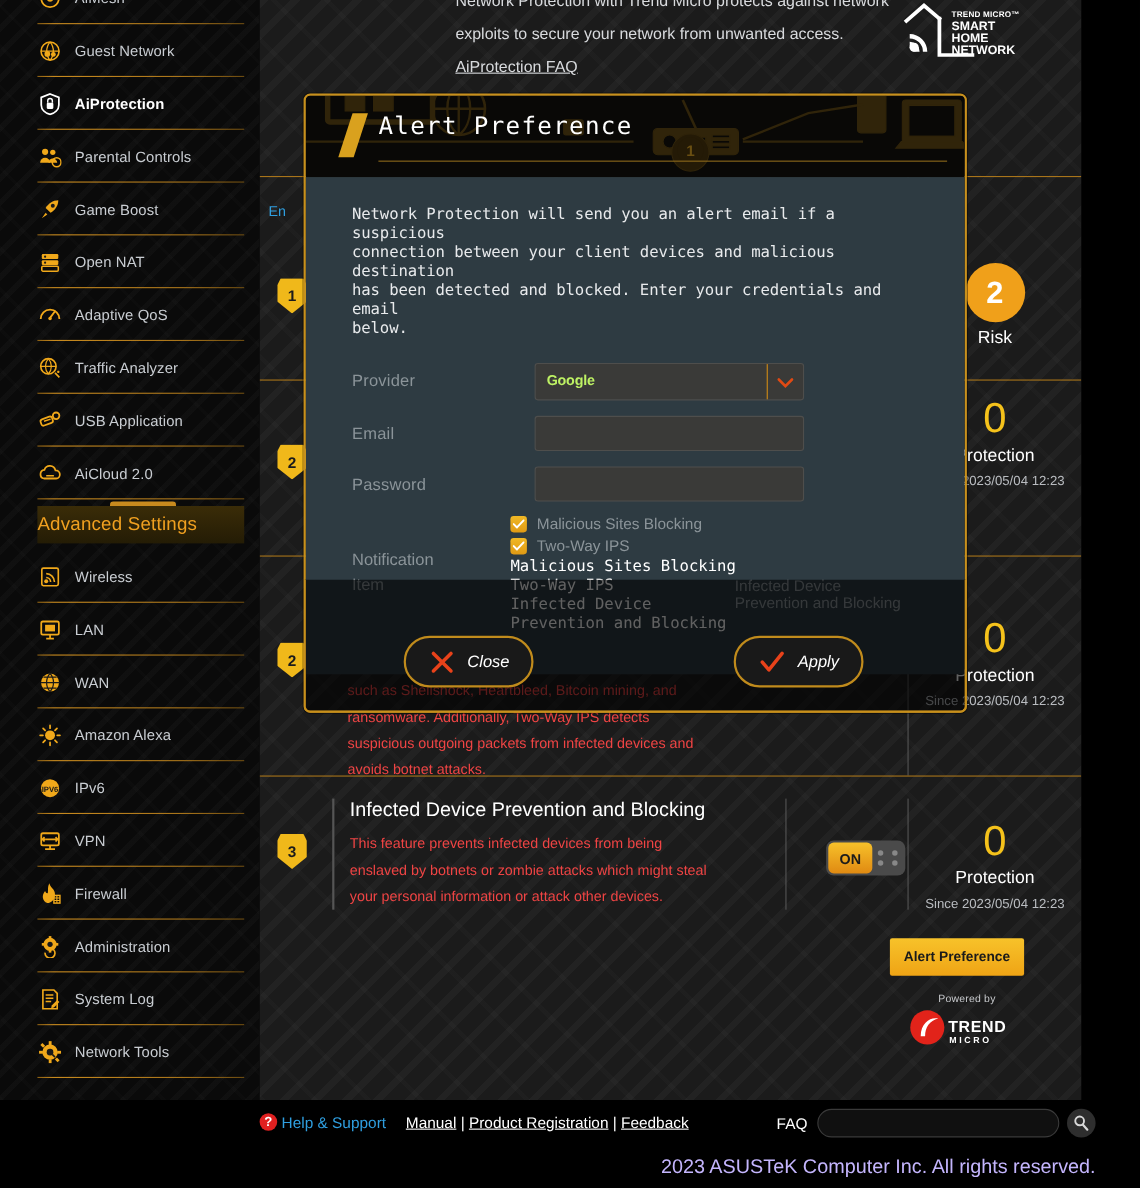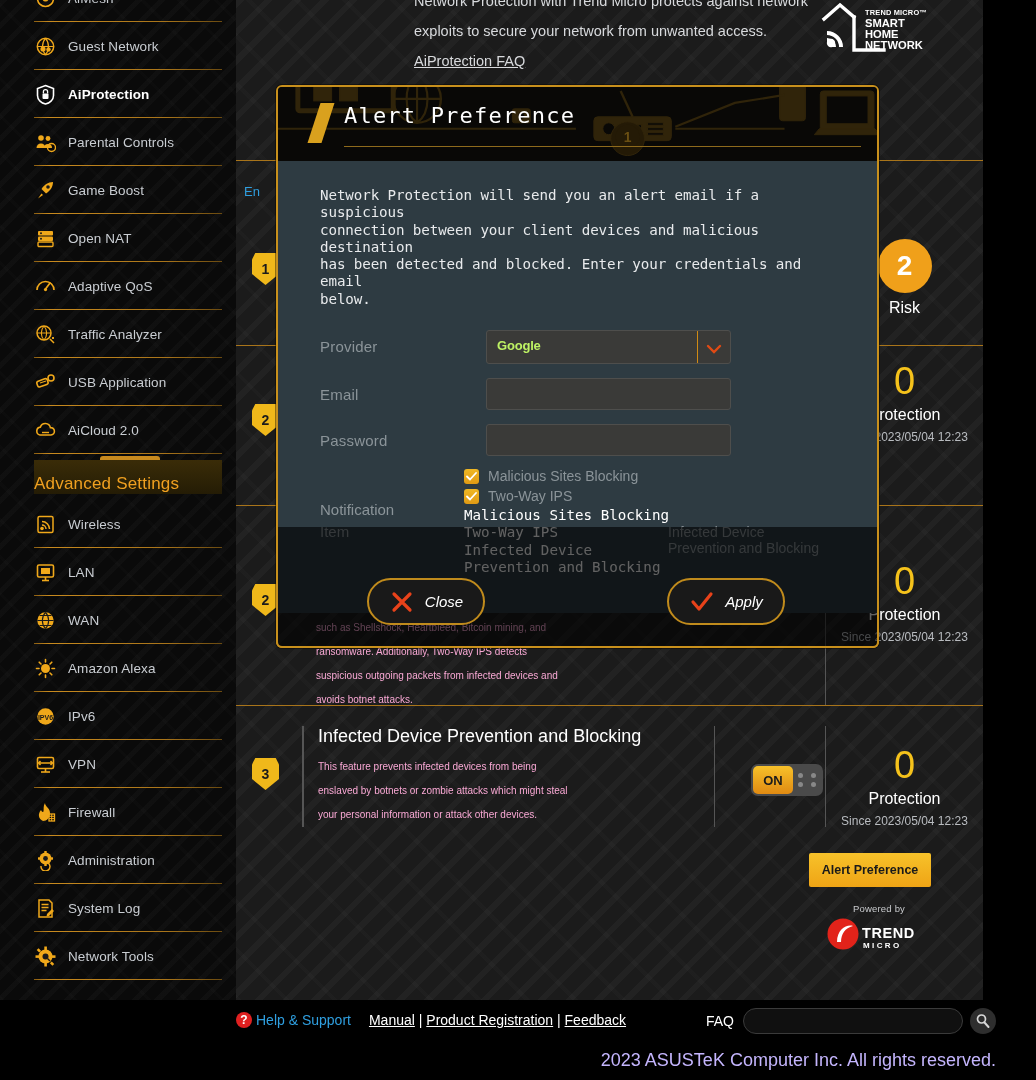--- a/index.html
+++ b/index.html
@@ -44,21 +44,21 @@
   .nav-icon svg { width: 21px; height: 21px; display:block; }
   .nav-label {
     font-size: 13.5px; color: #c9cdd2; letter-spacing:.1px; white-space:nowrap;
   }
   .nav-item.active .nav-label { color: #fff; font-weight: bold; }
   .adv-header {
     position: relative;
     margin: 6px 14px 6px 34px;
     height: 34px;
     background: linear-gradient(to bottom, #3a2c08, #241c05);
-    display:flex; align-items:flex-end; padding-left:0;
+    display:flex; align-items:center; padding-left:0;
   }
   .adv-header .adv-text {
     font-size: 17px; color: #f0a020; font-weight: 500; letter-spacing:.2px;
   }
   .adv-wrap { position:relative; }
   .adv-wrap .adv-top-tab {
     position:absolute; left:100px; top:-4px; width:60px; height:6px;
     background:#c88a1e; border-radius:3px 3px 0 0;
   }
 
@@ -102,21 +102,21 @@
     display:flex; align-items:center; justify-content:center;
     clip-path: polygon(0 0, 100% 0, 100% 78%, 50% 100%, 0 78%);
   }
   .badge-num.sh {
     clip-path: polygon(12% 0, 88% 0, 100% 20%, 100% 66%, 50% 100%, 0 66%, 0 20%);
     background:#f0b81a;
   }
   .feat-body { position:absolute; left:66px; top:18px; width:380px;
      border-left:2px solid #555; padding-left:14px; }
   .feat-title { color:#fff; font-size:18px; margin-bottom:8px; }
-  .feat-desc { color:#f9a8d4; font-size:10px; line-height:24px; }
+  .feat-desc { color:#ef4444; font-size:13px; line-height:24px; }
 
   .toggle-cell { position:absolute; left: 478px; top:0; bottom:0;
      border-left:1px solid #555; }
   .toggle {
     position:absolute; width:72px; height:32px; border-radius:7px;
     background:#4a4a4a; display:flex; align-items:center;
   }
   .toggle .knob-on {
     width:40px; height:28px; margin-left:2px; border-radius:5px;
     background: linear-gradient(to bottom,#f7c12a,#e08a12);

